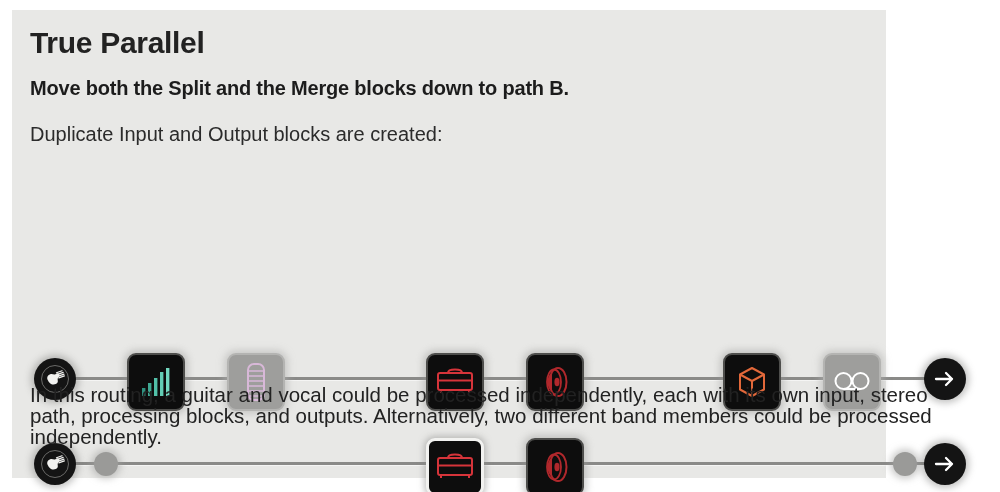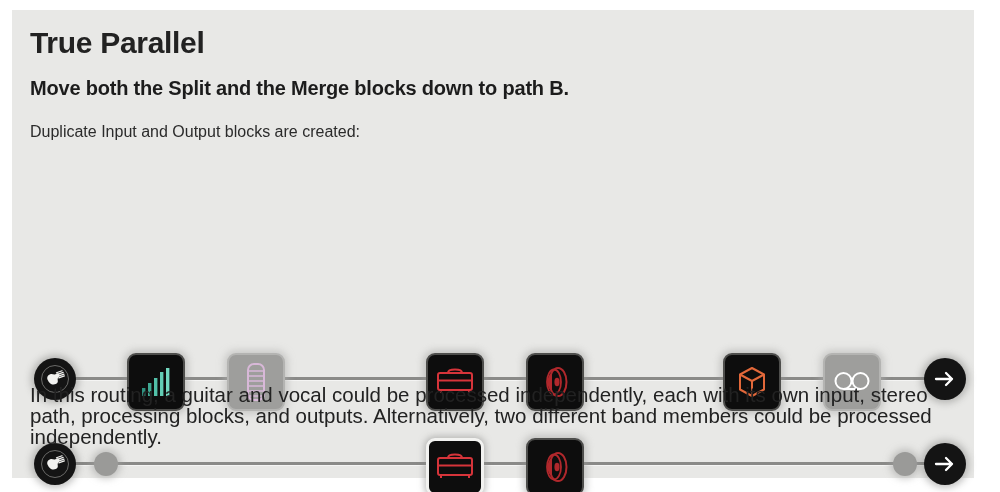--- a/index.html
+++ b/index.html
@@ -2,34 +2,34 @@
 <html><head>
 <meta charset="utf-8">
 <style>
   html,body{margin:0;padding:0;background:#ffffff;}
   body{
     width:1000px;height:492px;overflow:hidden;
     font-family:"Liberation Sans", sans-serif;
     -webkit-font-smoothing:antialiased;
   }
   .panel{
-    position:absolute;left:12px;top:10px;width:962px;height:468px;
+    position:absolute;left:12px;top:10px;width:874px;height:468px;
     background:#e8e8e6;
   }
   .title{
     position:absolute;left:18px;top:16px;
     font-size:30px;font-weight:bold;color:#222222;letter-spacing:-0.3px;
   }
   .subtitle{
     position:absolute;left:18px;top:67px;
     font-size:20px;font-weight:bold;color:#1c1c1c;letter-spacing:-0.2px;
   }
   .caption{
     position:absolute;left:18px;top:113px;
-    font-size:16px;font-weight:normal;color:#2b2b2b;
+    font-size:20px;font-weight:normal;color:#2b2b2b;
   }
   .diagram{
     position:absolute;left:0px;top:160px;width:973px;height:200px;
   }
   .wire{
     position:absolute;height:3px;background:#8a8a88;
     box-shadow:0 1px 0 rgba(255,255,255,0.55);
   }
   .wireA{left:42px;top:207px;width:900px;}
   .wireB{left:42px;top:292px;width:900px;}

